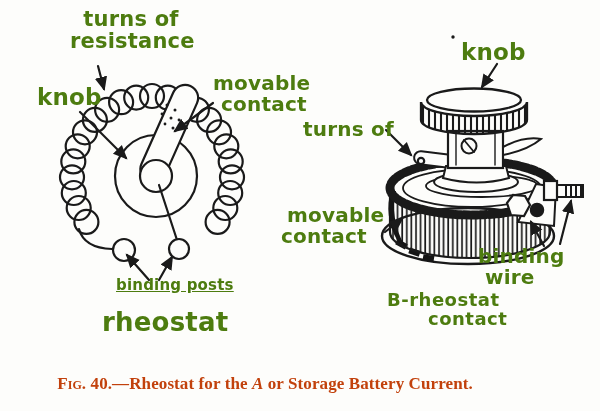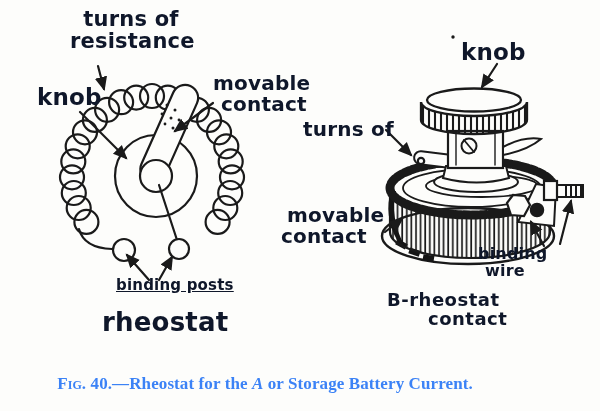--- a/index.html
+++ b/index.html
@@ -2,48 +2,48 @@
 <html><head>
 <meta charset="utf-8">
 <style>
   html,body{margin:0;padding:0;background:#e8e8e4;}
   #stage{
     position:relative; width:600px; height:411px; overflow:hidden;
     background:#fdfdfb; font-family:"DejaVu Sans", sans-serif; color:#161616;
   }
   #art{position:absolute; left:0; top:0; z-index:0;}
   .lbl{
-    position:absolute; z-index:1; font-weight:600; color:#0f172a;
+    position:absolute; z-index:1; font-weight:600; color:#4d7c0f;
     white-space:nowrap; line-height:1.04; letter-spacing:0.2px;
   }
   .lbl .ln{display:block;}
   #a-turns{left:70px; top:9px; width:122px; text-align:center; font-size:21px;}
   #a-knob{left:37px; top:86px; font-size:23px;}
   #a-movable{left:213px; top:73px; font-size:20px;}
   #a-movable .ln2{padding-left:8px;}
   #a-binding{left:116px; top:278px; font-size:15px;text-decoration:underline;}
   #a-caption{left:42px; top:309px; font-size:26px; line-height:1.02;}
   #a-caption .ln1{padding-left:10px;}
   #a-caption .ln2{padding-left:60px;text-align:center;}
   #b-knob{left:461px; top:41px; font-size:23px;}
   #b-turns{left:296px; top:119px; font-size:20px;}
   #b-turns .ln1{padding-left:7px;}
   #b-turns .ln2{padding-left:20px;}
   #b-movable{left:280px; top:205px; font-size:20px;}
   #b-movable .ln1{padding-left:7px;}
   #b-movable .ln2{padding-left:1px;}
-  #b-binding{left:472px; top:246px; font-size:16px; line-height:1.05;}
+  #b-binding{left:472px; top:246px; font-size:20px; line-height:1.05;}
   #b-binding .ln1{padding-left:6px;}
   #b-binding .ln2{padding-left:13px;}
   #b-caption{left:384px; top:290px; font-size:18px; line-height:1.06; letter-spacing:0.5px;}
   #b-caption .ln1{padding-left:3px;}
   #b-caption .ln2{padding-left:44px;}
   #fig-caption{
     left:35px; top:374px; width:460px; text-align:center; z-index:1; position:absolute;
-    font-family:"Liberation Serif", serif; font-weight:600; font-size:17px; color:#3b82f6;
+    font-family:"Liberation Serif", serif; font-weight:600; font-size:17px; color:#c2410c;
     letter-spacing:0.1px;
   }
   #fig-caption .sc{font-variant:small-caps;}
   #fig-caption .it{font-style:italic; font-family:"Liberation Serif", serif;}
 </style>
 </head>
 <body>
 
 <div id="stage">
 

